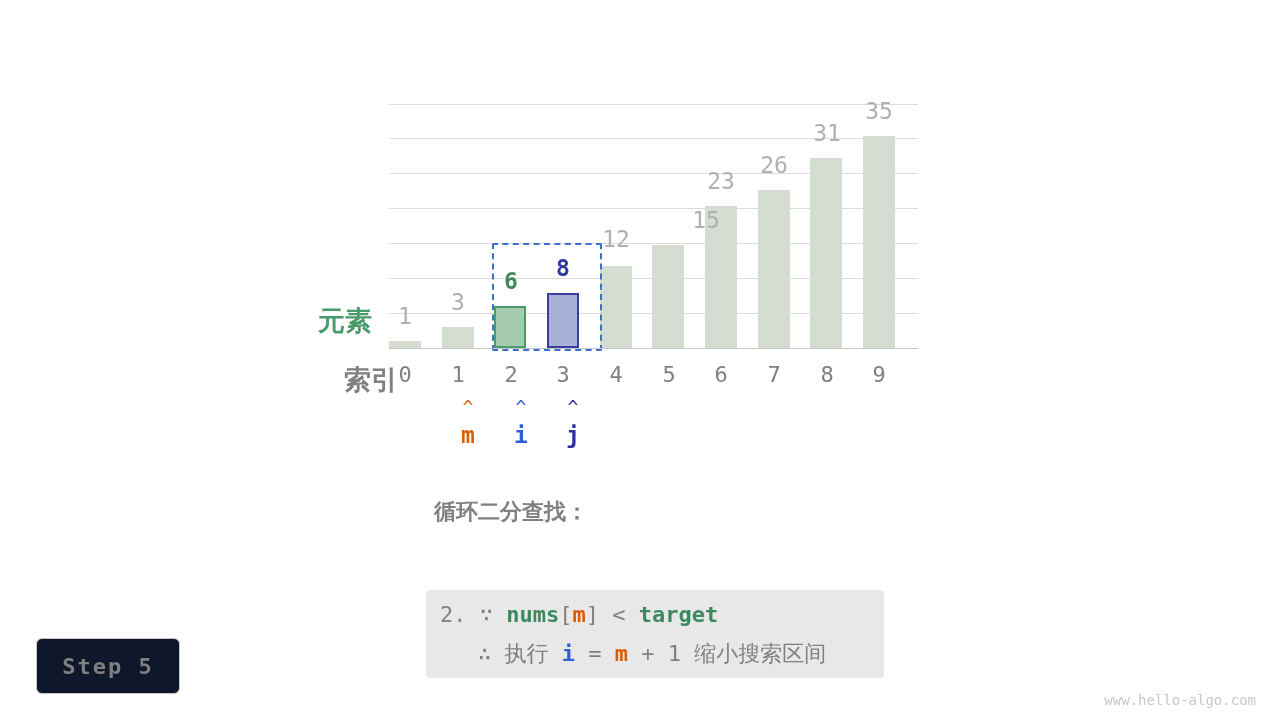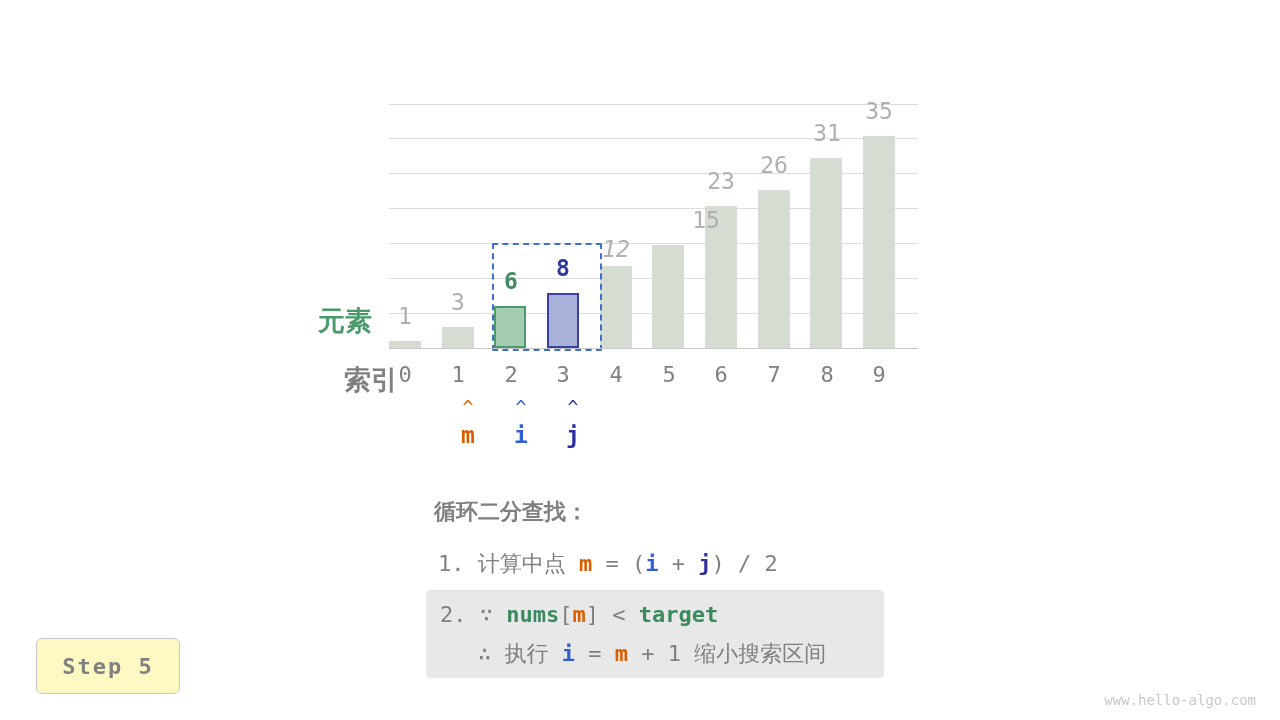--- a/index.html
+++ b/index.html
@@ -199,21 +199,21 @@
 
   
   .step-badge {
     position: absolute;
     left: 36px;
     top: 638px;
     width: 144px;
     height: 56px;
     border: 1px solid #c8c8c8;
     border-radius: 6px;
-    background: #fef9c3;
+    background: #0f172a;
     display: flex;
     align-items: center;
     justify-content: center;
     font-size: 22px;
     font-weight: bold;
     letter-spacing: 2px;
     color: #808080;
     font-family: "DejaVu Sans Mono", monospace;
     box-sizing: border-box;
   }
@@ -252,21 +252,21 @@
     <div class="bar" style="left:316px; height:142px;"></div>
     <div class="bar" style="left:369px; height:158px;"></div>
     <div class="bar" style="left:421px; height:190px;"></div>
     <div class="bar" style="left:474px; height:212px;"></div>
   </div>
 
   <div class="bar-value" style="left:375px; top:303px;">1</div>
   <div class="bar-value" style="left:428px; top:289px;">3</div>
   <div class="bar-value green" style="left:481px; top:268px;">6</div>
   <div class="bar-value blue" style="left:533px; top:255px;">8</div>
-  <div class="bar-value" style="left:586px; top:236px;font-style:italic;">12</div>
+  <div class="bar-value" style="left:586px; top:226px;">12</div>
   <div class="bar-value" style="left:676px; top:207px;">15</div>
   <div class="bar-value" style="left:691px; top:168px;">23</div>
   <div class="bar-value" style="left:744px; top:152px;">26</div>
   <div class="bar-value" style="left:797px; top:120px;">31</div>
   <div class="bar-value" style="left:849px; top:98px;">35</div>
 
   <div class="range-box" style="left:492px; top:243px; width:110px; height:108px;"></div>
 
   <div class="axis-line"></div>
 
@@ -287,21 +287,20 @@
   <div class="caret m" style="left:448px; top:396px;">^</div>
   <div class="caret i" style="left:501px; top:396px;">^</div>
   <div class="caret j" style="left:553px; top:396px;">^</div>
 
   <div class="ptr m" style="left:448px; top:422px;">m</div>
   <div class="ptr i" style="left:501px; top:422px;">i</div>
   <div class="ptr j" style="left:553px; top:422px;">j</div>
 
   <div class="heading">循环二分查找：</div>
 
-  <div class="line1"><span>1.</span><span> 计算中点 </span><span class="tk-m">m</span><span> = (</span><span class="tk-i">i</span><span> + </span><span class="tk-j">j</span><span>) / 2</span></div>
 
   <div class="hlbox"></div>
 
   <div class="line2a"><span>2.</span><span> ∵ </span><span class="tk-nums">nums</span><span>[</span><span class="tk-m">m</span><span>]</span><span> &lt; </span><span class="tk-target">target</span></div>
 
   <div class="line2b"><span>∴ </span><span>执行 </span><span class="tk-i">i</span><span> = </span><span class="tk-m">m</span><span> + 1 </span><span>缩小搜索区间</span></div>
 
   <div class="step-badge">Step 5</div>
 
   <div class="watermark">www.hello-algo.com</div>

